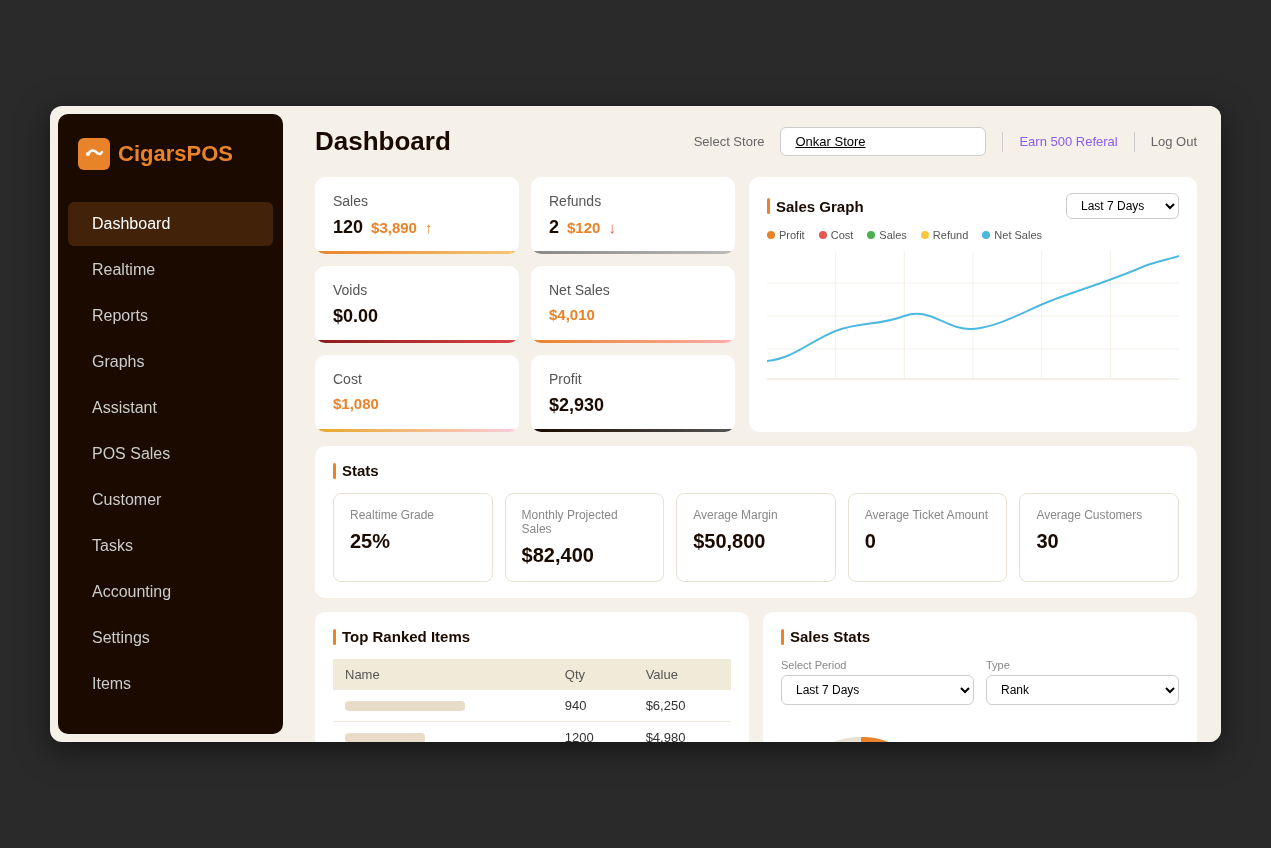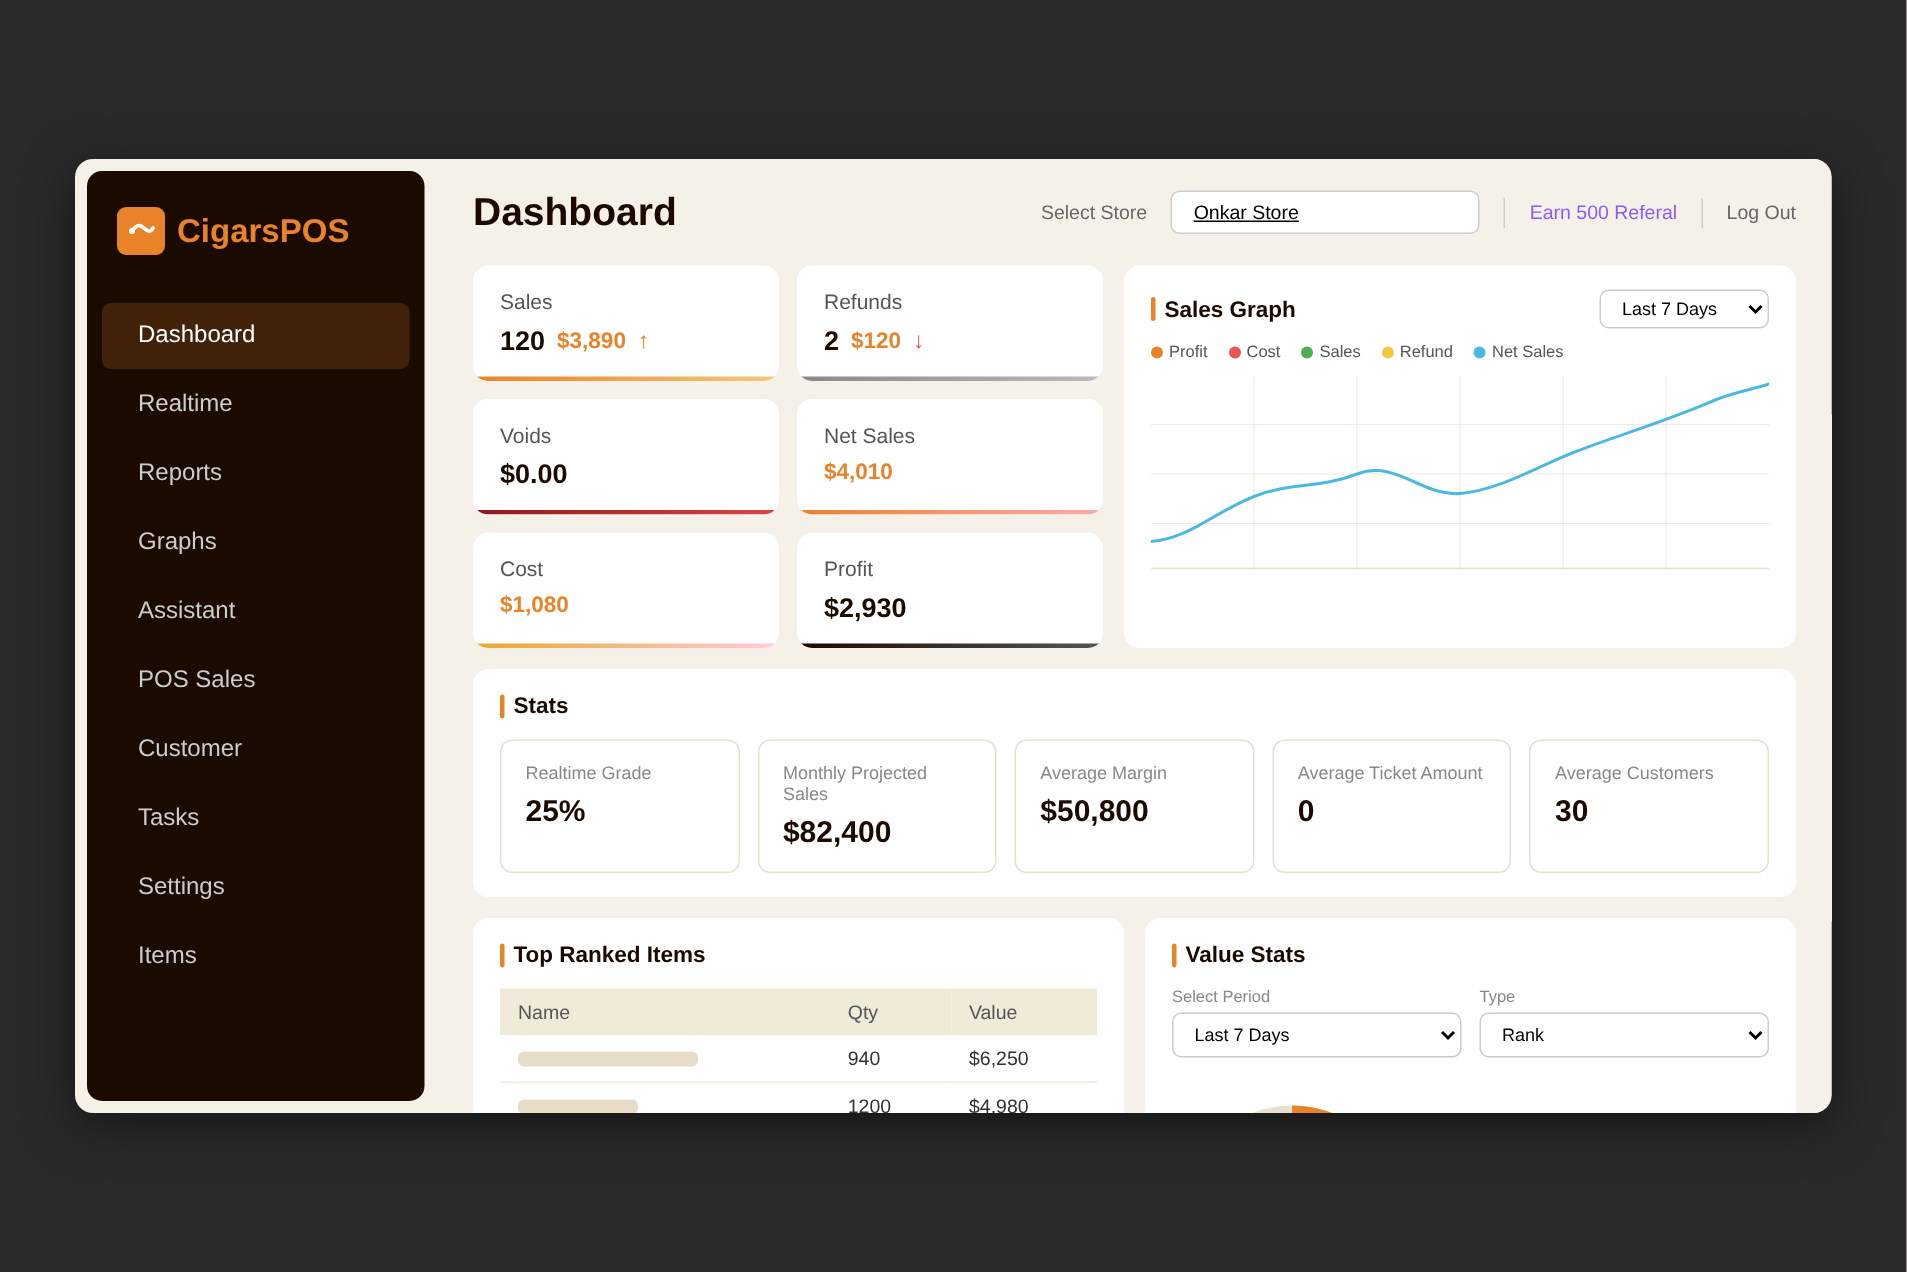--- a/index.html
+++ b/index.html
@@ -388,20 +388,21 @@
     </div>
     <nav class="nav-menu">
       <div class="nav-item active">Dashboard</div>
       <div class="nav-item">Realtime</div>
       <div class="nav-item">Reports</div>
       <div class="nav-item">Graphs</div>
       <div class="nav-item">Assistant</div>
       <div class="nav-item">POS Sales</div>
       <div class="nav-item">Customer</div>
       <div class="nav-item">Tasks</div>
+      <div class="nav-item">Accounting</div>
       <div class="nav-item">Settings</div>
       <div class="nav-item">Items</div>
     </nav>
   </div>
 
   <div class="main-content">
 
     <div class="header">
       <h1 class="page-title">Dashboard</h1>
       <div class="header-right">
@@ -580,21 +581,21 @@
                   <div class="name-placeholder" style="width:90px"></div>
                 </td>
               <td>450</td>
               <td>$2178</td>
             </tr>
           </tbody>
         </table>
       </div>
 
       <div class="sales-stats-card">
-        <div class="section-title">Value Stats</div>
+        <div class="section-title">Sales Stats</div>
         <div class="sales-stats-controls">
           <div class="control-group">
             <div class="control-label">Select Period</div>
             <select class="control-select">
               <option>Last 7 Days</option>
               <option>Last 30 Days</option>
             </select>
           </div>
           <div class="control-group">
             <div class="control-label">Type</div>

